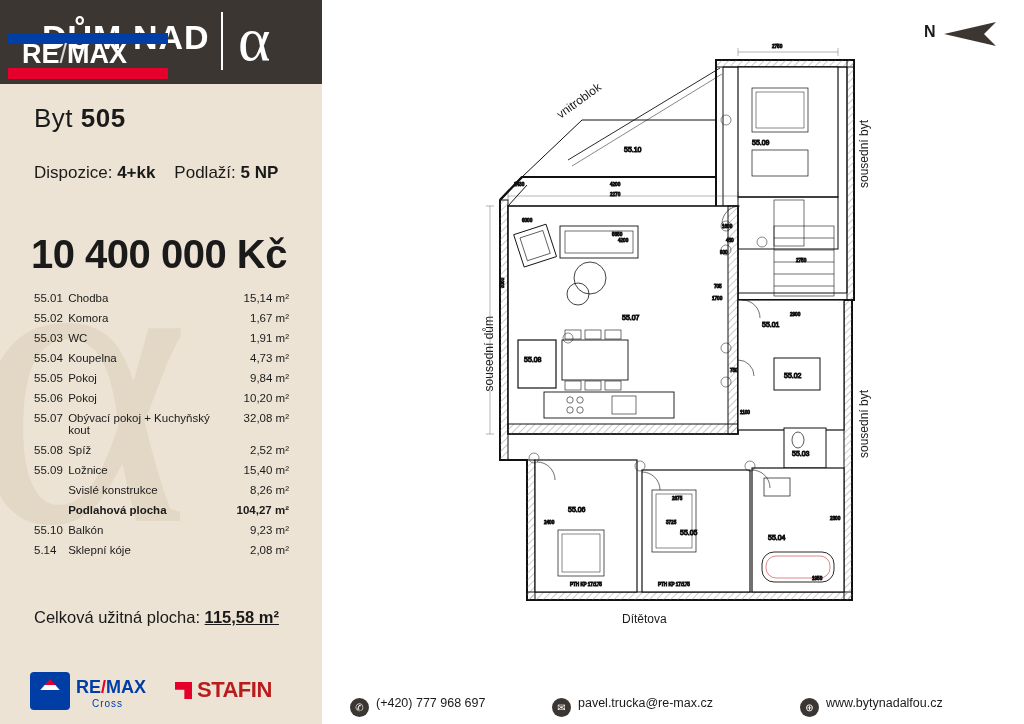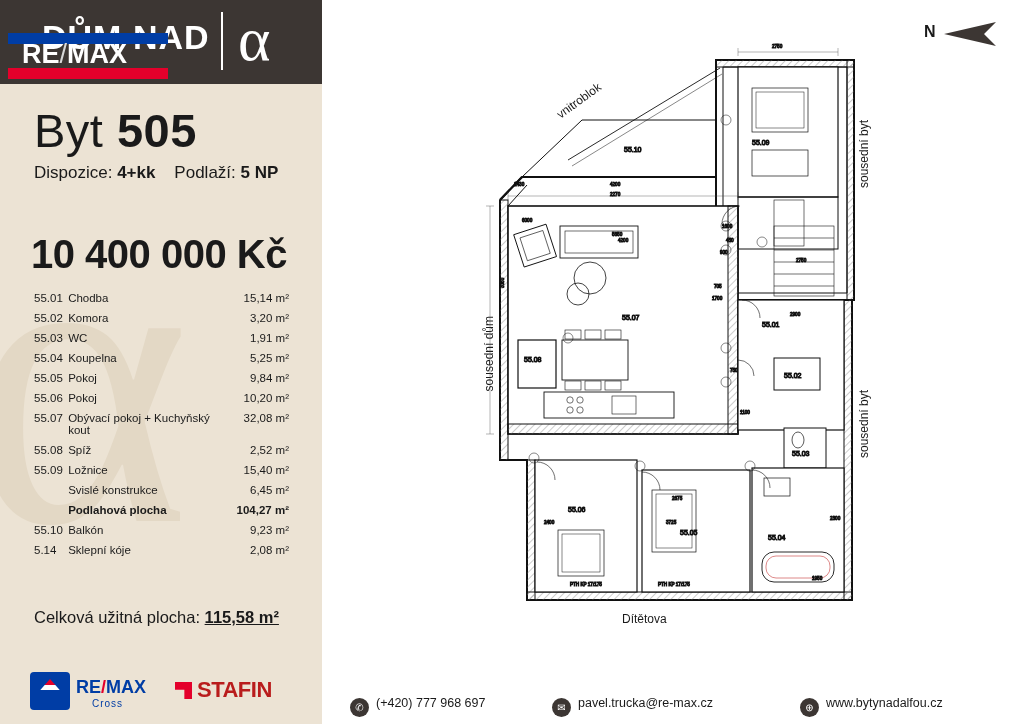--- a/index.html
+++ b/index.html
@@ -54,21 +54,21 @@
   }
   #remax-logo-top .txt {
     position:absolute; left:14px; top:6px;
     font-family:"Liberation Sans", sans-serif;
     font-weight:bold; font-size:27px; color:#ffffff; letter-spacing:0px;
   }
   #remax-logo-top .txt .slash { color:#d8d8d8; font-weight:normal; }
 
   #apt-title {
     position:absolute; left:34px; top:103px;
-    font-size:47px; font-weight:normal; letter-spacing:0.5px;
+    font-size:26px; font-weight:normal; letter-spacing:0.5px;
   }
   #apt-title b { font-weight:bold; }
   #disposition-row {
     position:absolute; left:34px; top:163px;
     font-size:17px;
   }
   #disposition-row b { font-weight:bold; }
   #price-label {
     position:absolute; left:34px; top:203px; font-size:17px;
   }
@@ -213,31 +213,31 @@
   <table id="rooms-table">
     <tbody id="rooms-body">
         <tr>
           <td class="code">55.01</td>
           <td class="name">Chodba</td>
           <td class="area">15,14 m²</td>
         </tr>
         <tr>
           <td class="code">55.02</td>
           <td class="name">Komora</td>
-          <td class="area">3,20 m²</td>
+          <td class="area">1,67 m²</td>
         </tr>
         <tr>
           <td class="code">55.03</td>
           <td class="name">WC</td>
           <td class="area">1,91 m²</td>
         </tr>
         <tr>
           <td class="code">55.04</td>
           <td class="name">Koupelna</td>
-          <td class="area">5,25 m²</td>
+          <td class="area">4,73 m²</td>
         </tr>
         <tr>
           <td class="code">55.05</td>
           <td class="name">Pokoj</td>
           <td class="area">9,84 m²</td>
         </tr>
         <tr>
           <td class="code">55.06</td>
           <td class="name">Pokoj</td>
           <td class="area">10,20 m²</td>
@@ -253,21 +253,21 @@
           <td class="area">2,52 m²</td>
         </tr>
         <tr>
           <td class="code">55.09</td>
           <td class="name">Ložnice</td>
           <td class="area">15,40 m²</td>
         </tr>
         <tr>
           <td class="code"></td>
           <td class="name">Svislé konstrukce</td>
-          <td class="area">6,45 m²</td>
+          <td class="area">8,26 m²</td>
         </tr>
         <tr class="total">
           <td class="code"></td>
           <td class="name">Podlahová plocha</td>
           <td class="area">104,27 m²</td>
         </tr>
         <tr>
           <td class="code">55.10</td>
           <td class="name">Balkón</td>
           <td class="area">9,23 m²</td>

